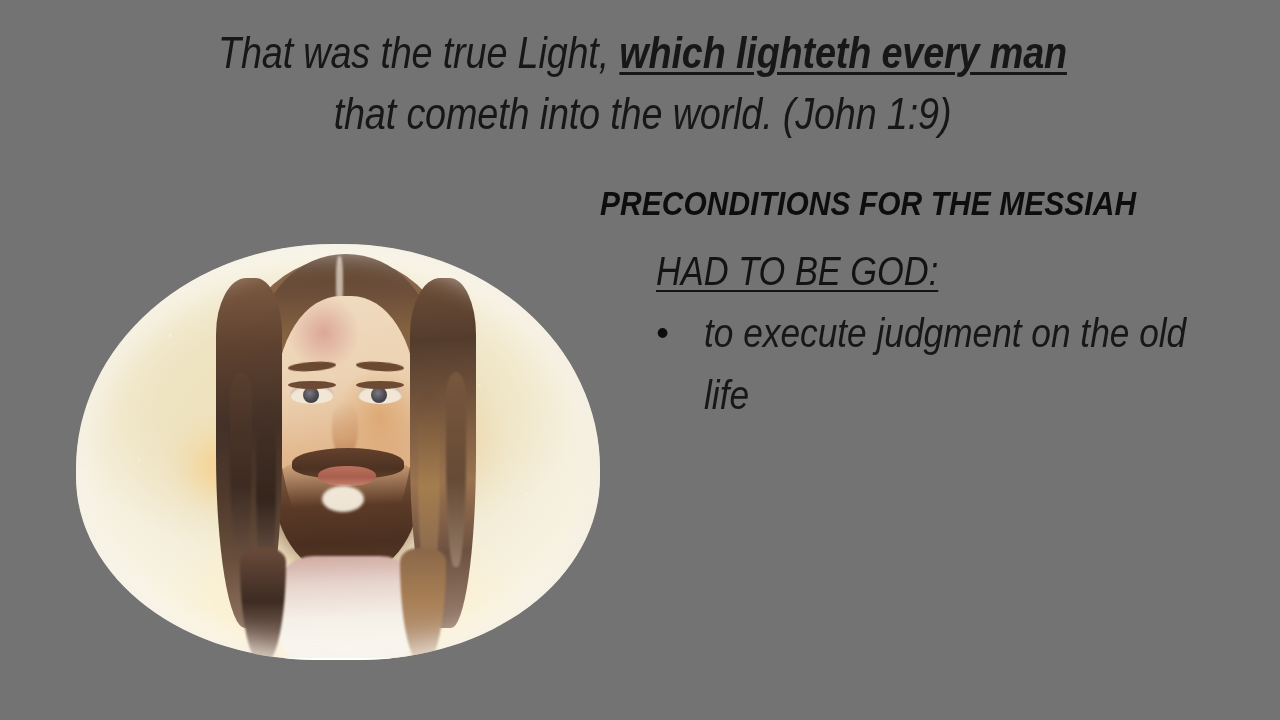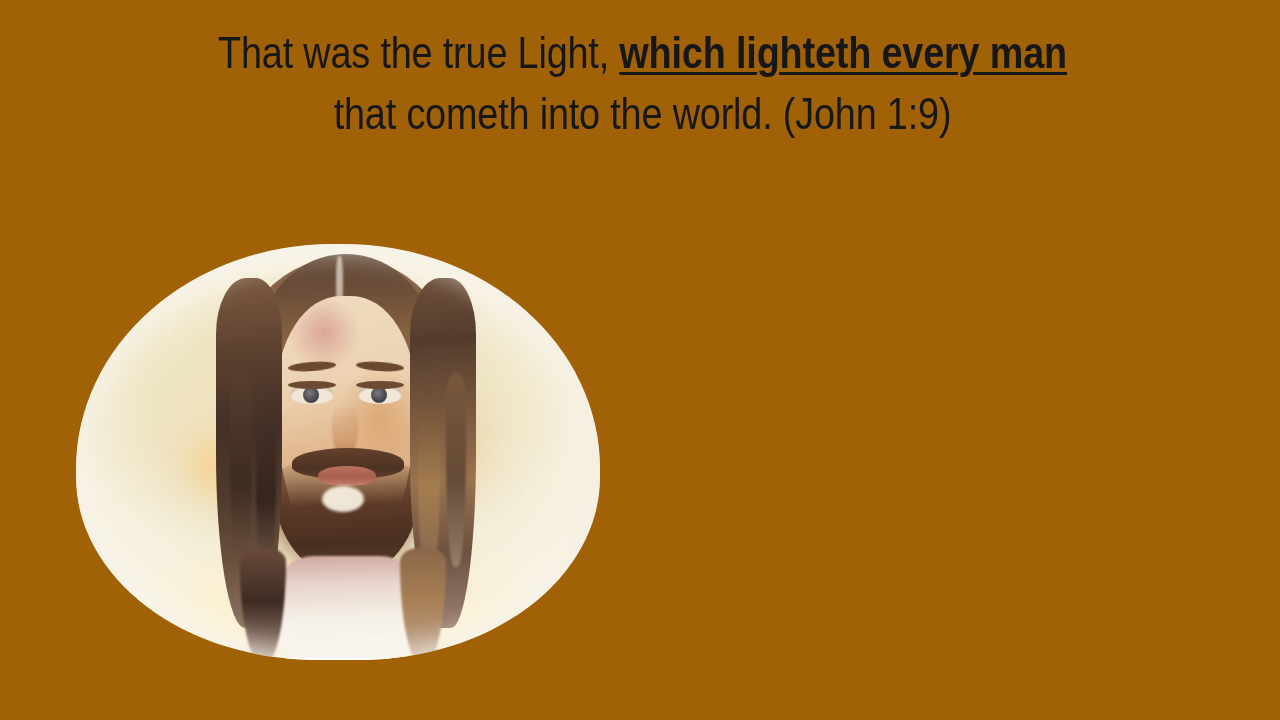--- a/index.html
+++ b/index.html
@@ -13,21 +13,22 @@
     height: 720px;
     position: relative;
     overflow: hidden;
     font-family: "Liberation Sans", "DejaVu Sans", sans-serif;
     color: #1a1a1a;
   }
 
   .slide {
     position: absolute;
     inset: 0;
-    background: #a16207;
+    background: #737373;
+    font-style: italic;
   }
 
   
   .scripture {
     position: absolute;
     left: 120px;
     top: 22px;
     width: 1045px;
     text-align: center;
     font-family: "Liberation Sans Narrow", "Liberation Sans", "DejaVu Sans Condensed", sans-serif;
@@ -324,20 +325,30 @@
 </style>
 </head>
 <body>
 
 <div class="slide">
 
   <div class="scripture">
     <span>That was the true Light, </span><span class="emph">which lighteth every man</span><span> that cometh into the world. (John 1:9)</span>
   </div>
 
+  <div class="content-col">
+    <div class="section-title">PRECONDITIONS FOR THE MESSIAH</div>
+    <div class="sub-head">HAD TO BE GOD:</div>
+    <ul class="bullet-list">
+      <li class="bullet-row">
+        <span class="bullet-dot">•</span>
+        <span class="bullet-text">to execute judgment on the old life</span>
+      </li>
+    </ul>
+  </div>
 
   <div class="art">
 
     <div class="bulb-clip">
       <div class="bulb-grain"></div>
       <div class="bulb-flare-a"></div>
       <div class="bulb-flare-b"></div>
       <div class="bulb-flare-c"></div>
 
       <div class="portrait">

